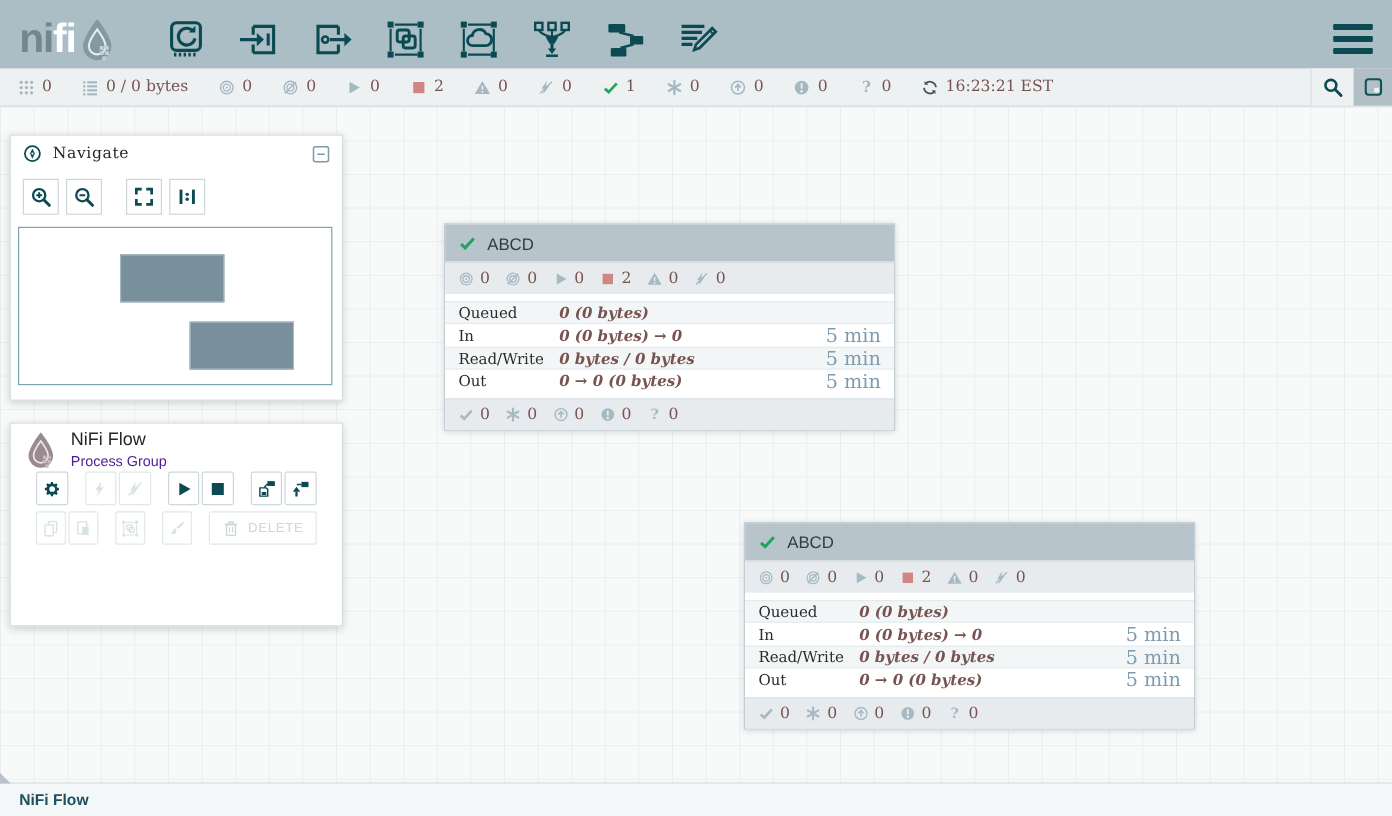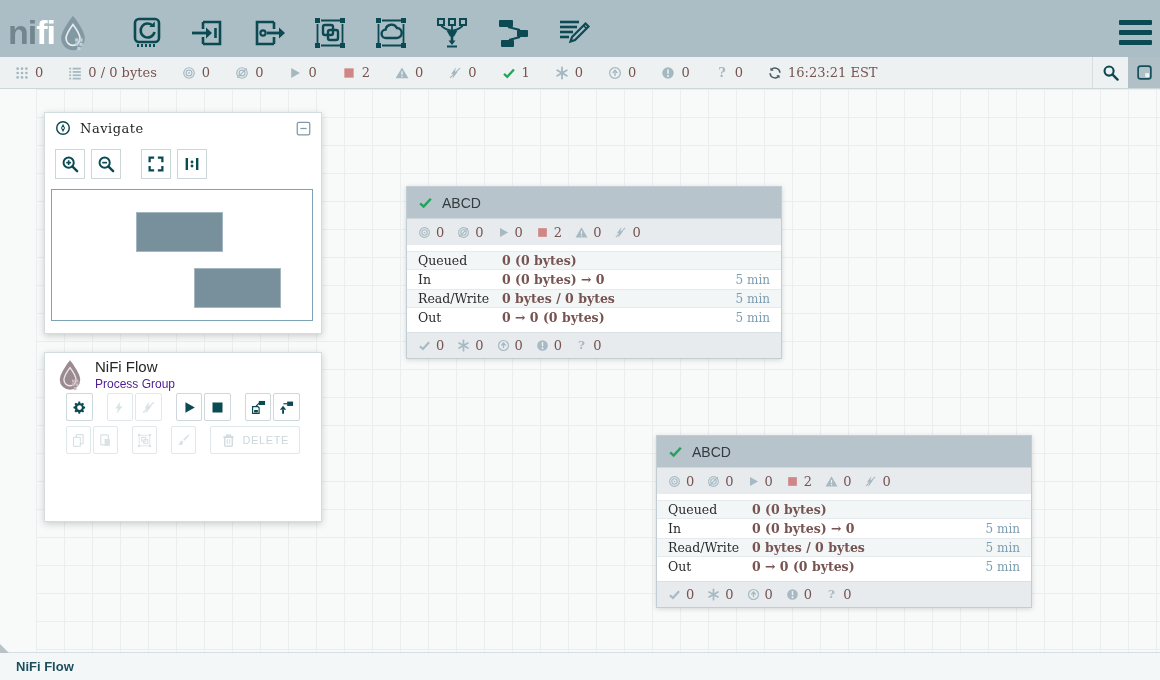--- a/index.html
+++ b/index.html
@@ -7,21 +7,21 @@
   body {
     width:1160px; height:680px; position:relative; overflow:hidden;
     font-family:"Liberation Sans", sans-serif; background:#f8fafa;
   }
   .ic { display:inline-block; line-height:0; }
   .ic svg { width:100%; height:100%; display:block; }
 
   
   .toolbar {
     position:absolute; top:0; left:0; right:0; height:65px;
-    background:#abbdc5; display:flex; align-items:center; padding:0 8px;
+    background:#abbdc5; display:flex; align-items:center; padding:0 16px;
   }
   .logo { display:flex; align-items:center; margin-right:18px; }
   .logo .ni { font-size:34px; font-weight:bold; color:#73868f; letter-spacing:-1px; }
   .logo .fi { font-size:34px; font-weight:bold; color:#ffffff; letter-spacing:-1px; }
   .logo-drop { width:30px; height:38px; margin-left:3px; }
   .tb-btn {
     width:40px; height:42px; margin-left:21px; color:#0b4a52;
     display:flex; align-items:center; justify-content:center; cursor:grab;
   }
   .tb-btn .ic { width:34px; height:32px; }
@@ -56,21 +56,20 @@
   .sb-outline .ic { width:17px; height:17px; }
 
   
   .canvas {
     position:absolute; top:89px; bottom:28px; left:0; right:0;
     background-color:#f8fafa;
     background-image:
       linear-gradient(to right, #eaeef0 1px, transparent 1px),
       linear-gradient(to bottom, #eaeef0 1px, transparent 1px);
     background-size:28px 28px;
-    margin-left:36px;
   }
 
   
   .side-panel {
     position:absolute; left:8px; width:278px; background:#fff;
     border:1px solid #d3dcdf; box-shadow:0 2px 7px rgba(0,0,0,0.18);
   }
   #navigate-panel { top:23px; height:222px; }
   #operate-panel  { top:263px; height:170px; }
   .panel-header { height:30px; display:flex; align-items:center; gap:9px; padding:0 10px; }
@@ -134,22 +133,22 @@
   .cnt { display:flex; align-items:center; gap:5px; }
   .cnt .ic { width:13px; height:13px; color:#a7bac4; }
   .cnt .ic.red { color:#d18686; }
   .pg-stats { padding:6px 0 5px 0; background:#fff; }
   .stat-row {
     height:19px; display:flex; align-items:center; padding:0 11px;
     font-family:"DejaVu Serif", serif; font-size:12.5px;
   }
   .stat-row.striped { background:#f3f6f7; border-top:1px solid #e5ebed; border-bottom:1px solid #e5ebed; }
   .stat-label { width:84px; color:#2b2b2b; }
-  .stat-value { flex:1; color:#775351; font-weight:600; }
-  .stat-window { color:#7d9cb0; font-size:12px; }
+  .stat-value { flex:1; color:#775351; font-weight:600;font-style:italic; }
+  .stat-window { color:#7d9cb0; font-size:16px; }
   .pg-footer {
     height:26px; background:#e7ebee; border-top:1px solid #d9e1e4;
     display:flex; align-items:center; gap:13px; padding:0 11px;
     font-family:"DejaVu Serif", serif; font-size:13px; color:#775351;
   }
   .pg-footer .cnt .ic { width:13px; height:13px; }
 
   
   .breadcrumb {
     position:absolute; bottom:0; left:0; right:0; height:28px;

